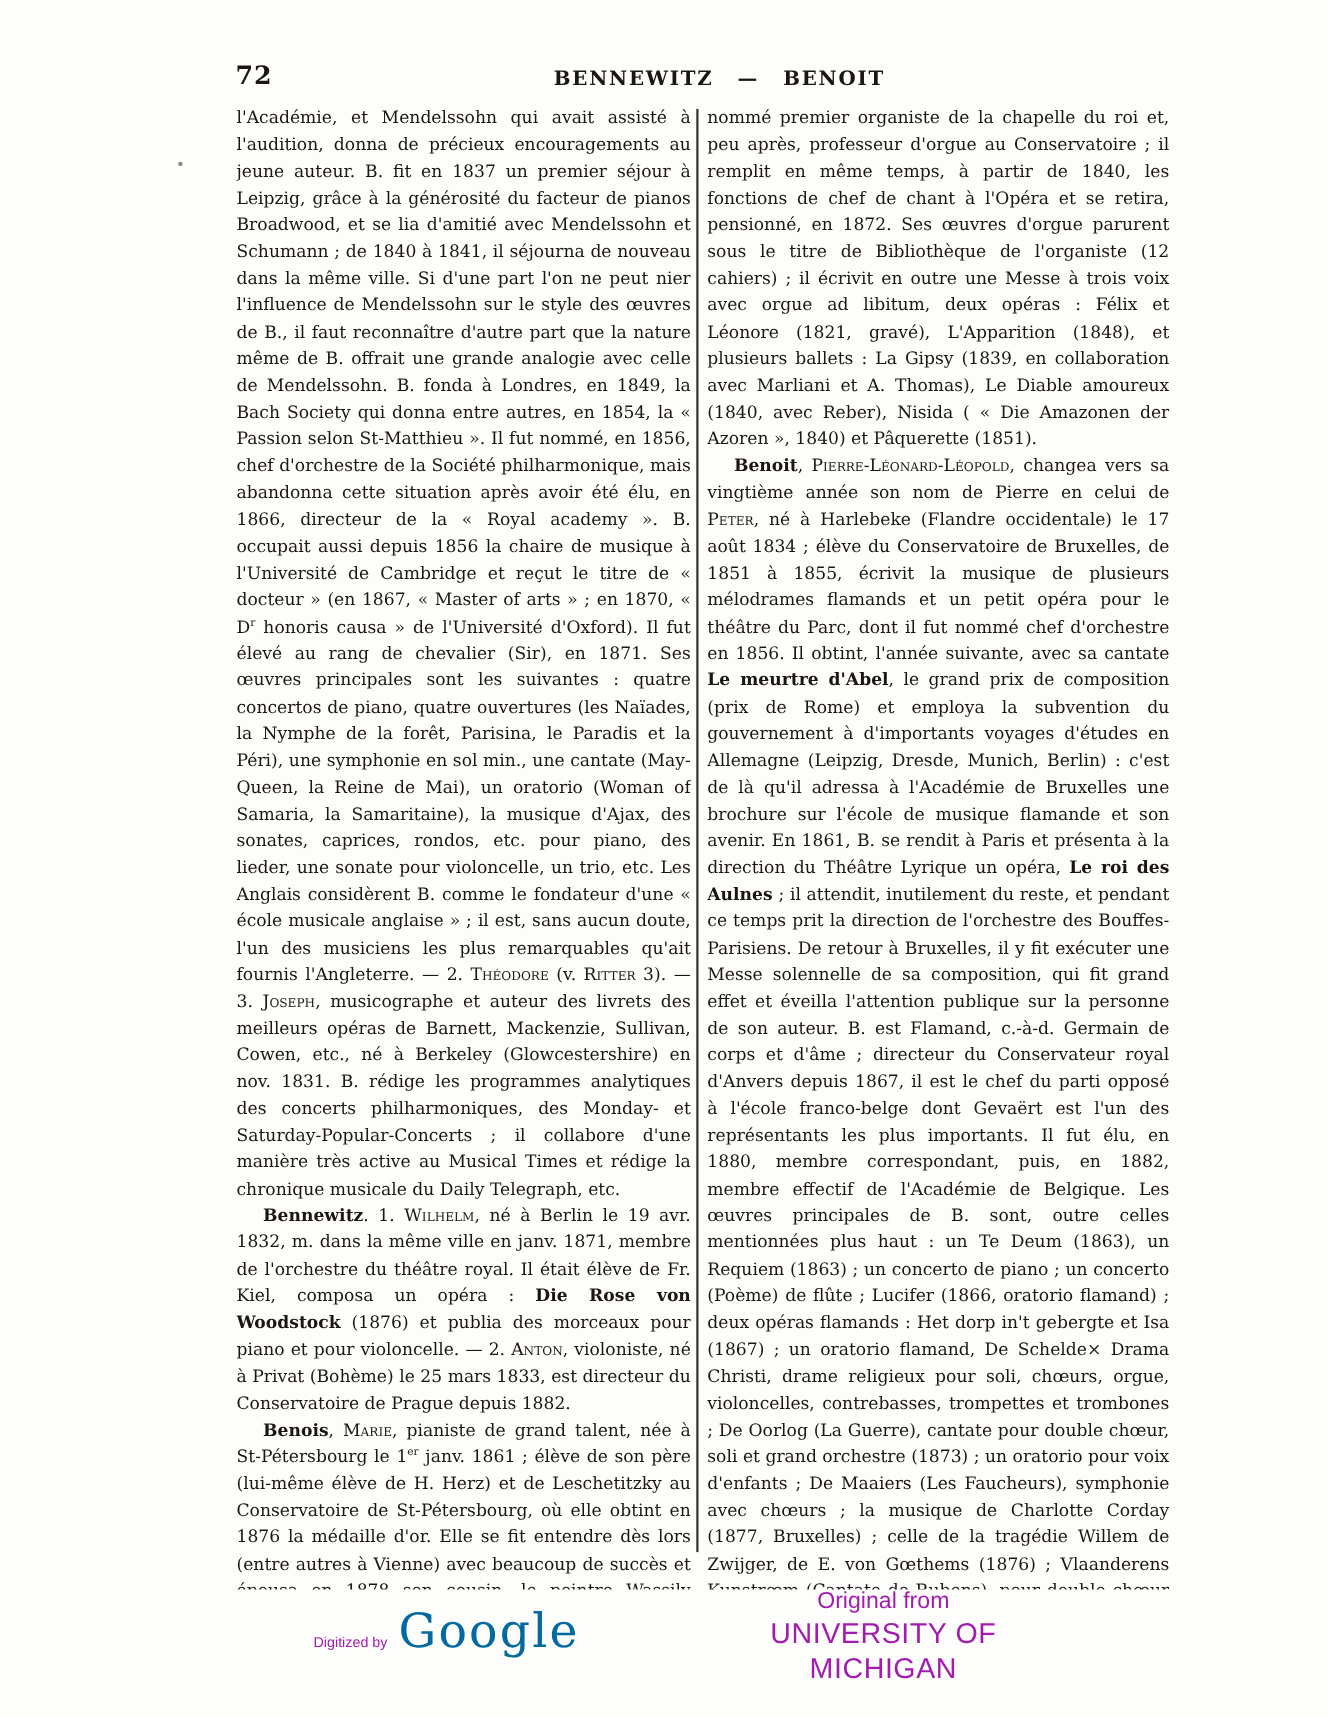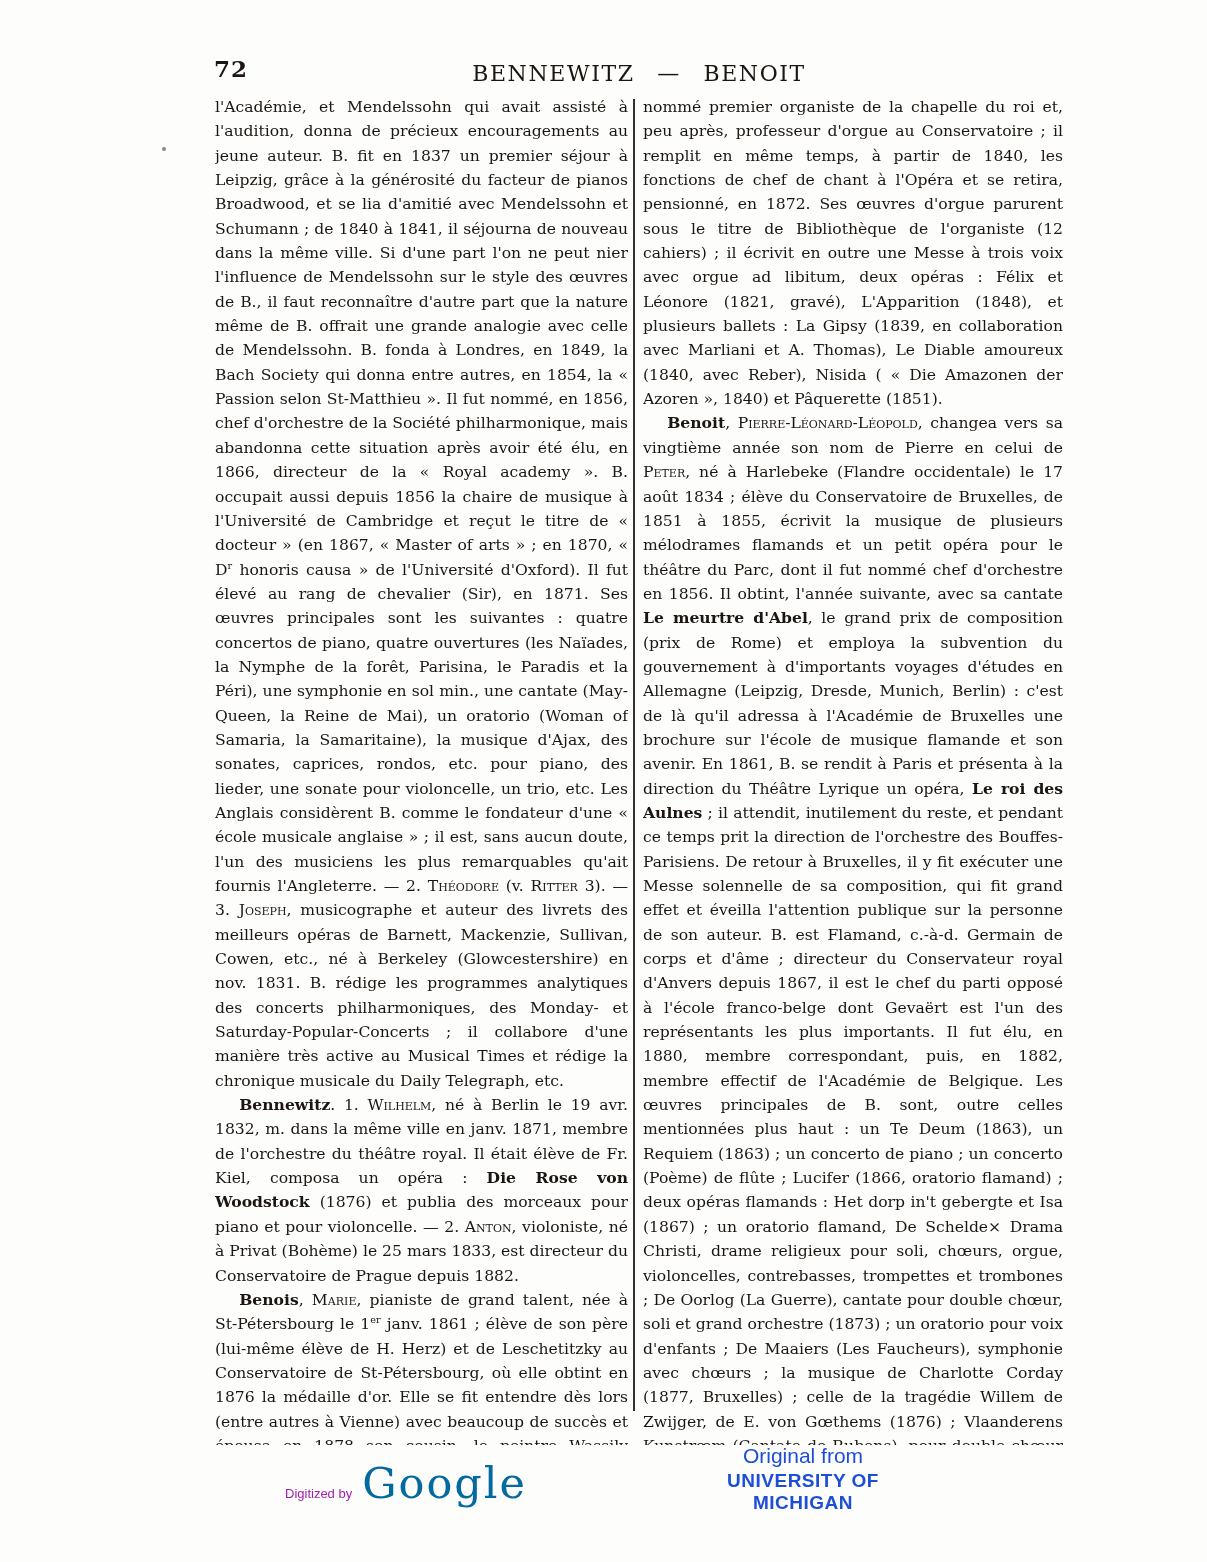--- a/index.html
+++ b/index.html
@@ -5,22 +5,22 @@
   html,body { margin:0; padding:0; background:#ffffff; }
   .page {
     position:relative; width:1207px; height:1562px;
     background:#fdfdfb; overflow:hidden;
     font-family:"DejaVu Serif", serif; color:#1b1611;
   }
   .speck { position:absolute; left:162px; top:147px; width:4px; height:4px;
     border-radius:50%; background:#6e6a66; opacity:.8; }
   .pageno { position:absolute; left:214px; top:55px;
     font-size:23px; font-weight:bold; letter-spacing:1px; }
-  .running-head { position:absolute; left:215px; top:61px; width:848px;
-    text-align:center; font-weight:normal; font-size:22px;
+  .running-head { position:absolute; left:230px; top:61px; width:848px;
+    text-align:center; font-weight:bold; font-size:18px;
     letter-spacing:1.6px; word-spacing:14px; }
   .columns { position:absolute; left:215px; top:95px; width:848px; height:1350px;
     display:flex; }
   .col { text-align:justify; font-size:15.6px; line-height:24.35px;
     hyphens:auto; overflow:hidden; height:1350px; }
   .col-left { width:413px; }
   .divider { width:2px; background:#35302b; margin-left:5px; margin-right:8px;
     height:1312px; margin-top:4px; }
   .col-right { flex:1; }
   p.para { margin:0; }
@@ -29,23 +29,23 @@
   .bd { font-weight:bold; }
   .sc { font-variant:small-caps; }
   .sup { vertical-align:super; font-size:0.62em; line-height:0; }
   .digitized { position:absolute; left:285px; top:1462px;
     display:flex; align-items:baseline; gap:10px;
     font-family:"Liberation Sans", sans-serif; }
   .digitized .prefix { font-size:13px; color:#a21caf; }
   .digitized .google { font-family:"DejaVu Serif", serif; font-size:43px;
     color:#0369a1; letter-spacing:2px; line-height:1; }
   .original { position:absolute; left:678px; top:1444px; width:250px;
-    text-align:center; font-family:"Liberation Sans", sans-serif; color:#1d4ed8; }
+    text-align:center; font-family:"Liberation Sans", sans-serif; color:#a21caf; }
   .original .line1 { font-size:21px; margin-bottom:2px; }
-  .original .line2 { font-size:19px; letter-spacing:0.5px;font-weight:bold; }
+  .original .line2 { font-size:26px; letter-spacing:0.5px; }
 </style>
 </head>
 <body>
 
 <div class="page">
 
   <div class="speck"></div>
 
   <div class="pageno">72</div>
   <div class="running-head">BENNEWITZ — BENOIT</div>

